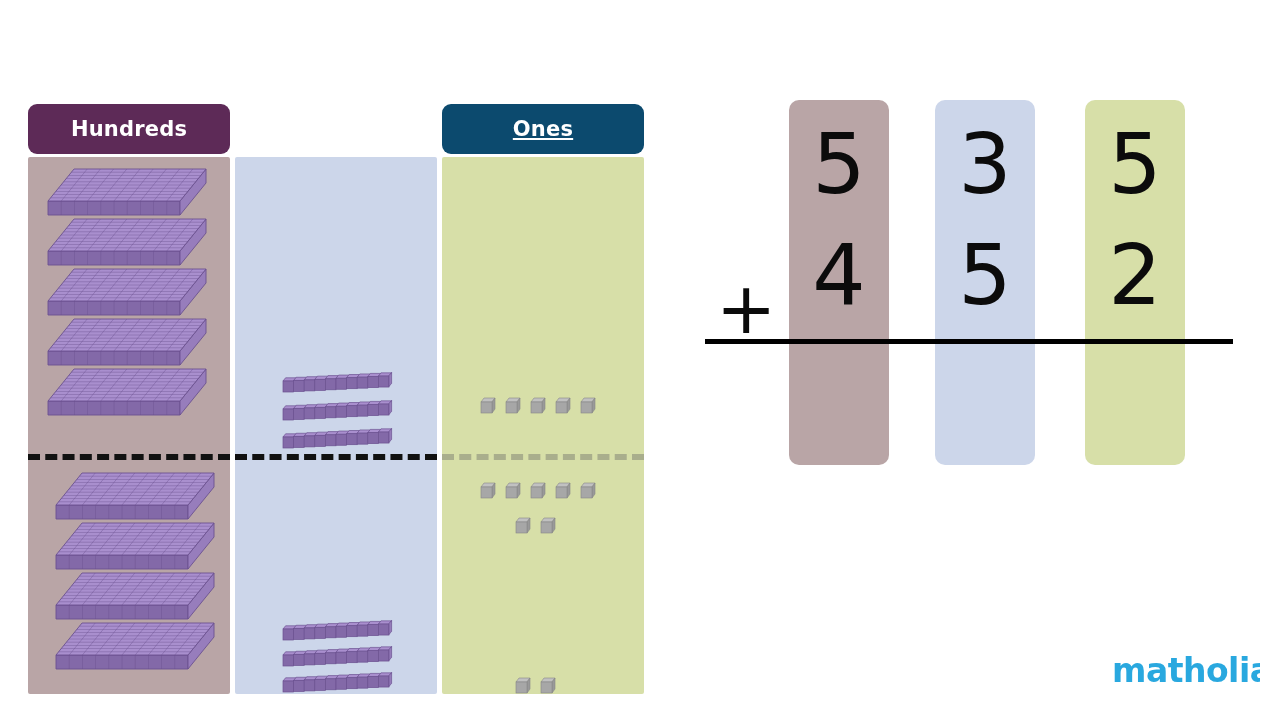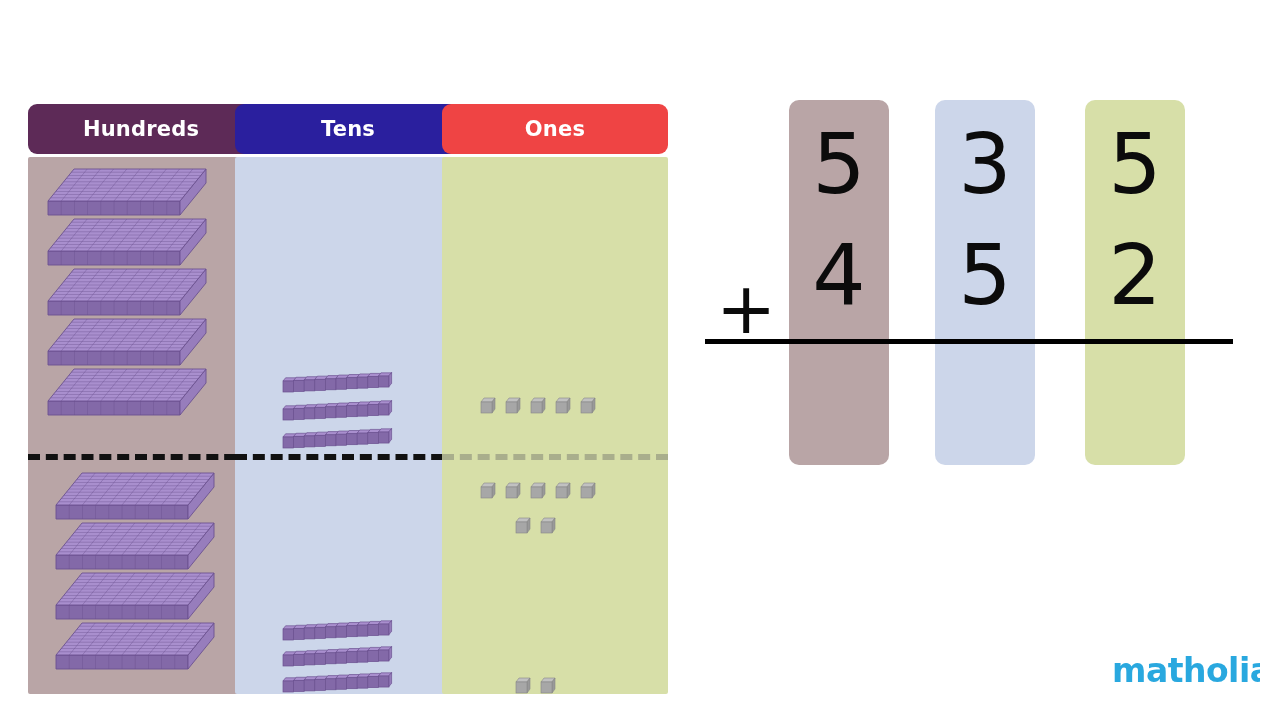--- a/index.html
+++ b/index.html
@@ -12,21 +12,21 @@
 
   
   .title{
     position:absolute;left:38px;top:34px;
     font-size:38px;font-weight:bold;color:#000;letter-spacing:-0.5px;
     font-family:"DejaVu Sans","Liberation Sans",sans-serif;
   }
 
   
   .pv-table{position:absolute;left:28px;top:104px;width:618px;height:590px;}
-  .pv-col{position:absolute;top:0;width:202px;height:100%;padding-left:24px;}
+  .pv-col{position:absolute;top:0;width:202px;height:100%;}
   .pv-col.c0{left:0;}
   .pv-col.c1{left:207px;}
   .pv-col.c2{left:414px;}
 
   .pv-head{
     position:absolute;left:0;top:0;width:100%;height:50px;border-radius:9px;
     display:flex;align-items:center;justify-content:center;
     color:#ffffff;font-size:21px;font-weight:bold;
     font-family:"DejaVu Sans","Liberation Sans",sans-serif;
     letter-spacing:0.2px;box-sizing:border-box;
@@ -421,21 +421,20 @@
                 <line x1="96.39999999999999" y1="36" x2="96.39999999999999" y2="50" stroke="#6b5190" stroke-width="0.55" opacity="0.8"></line>
                 <line x1="109.60000000000001" y1="36" x2="109.60000000000001" y2="50" stroke="#6b5190" stroke-width="0.55" opacity="0.8"></line>
                 <line x1="122.8" y1="36" x2="122.8" y2="50" stroke="#6b5190" stroke-width="0.55" opacity="0.8"></line>
               </g>
             </svg>
           </div>
         </div>
     </div>
 
     <div class="pv-col c1">
-      <div class="pv-head" style="background: rgb(42, 31, 158);">Tens</div>
       <div class="pv-body" id="body-tens" style="background: rgb(204, 214, 234);">
         <div class="divider" id="div-tens" style="top: 297px; border-top-color: rgb(17, 17, 17);"></div>
       <div class="rod" style="left: 46px; top: 210px;">
             <svg viewBox="0 0 118 26" width="118" height="26">
               <g>
                 <polygon points="2,14 12.6,14 15.2,10.8 4.6,10.8" fill="#a98fce" stroke="#6b5190" stroke-width="0.7"></polygon>
                 <rect x="2" y="14" width="10.6" height="11" fill="#8369a8" stroke="#6b5190" stroke-width="0.7"></rect>
                 <polygon points="12.6,13.45 23.2,13.45 25.8,10.25 15.2,10.25" fill="#a98fce" stroke="#6b5190" stroke-width="0.7"></polygon>
                 <rect x="12.6" y="13.45" width="10.6" height="11" fill="#8369a8" stroke="#6b5190" stroke-width="0.7"></rect>
                 <polygon points="23.2,12.9 33.8,12.9 36.4,9.7 25.8,9.7" fill="#a98fce" stroke="#6b5190" stroke-width="0.7"></polygon>
@@ -617,21 +616,21 @@
                 <polygon points="97.39999999999999,9.05 107.99999999999999,9.05 110.59999999999998,5.8500000000000005 99.99999999999999,5.8500000000000005" fill="#a98fce" stroke="#6b5190" stroke-width="0.7"></polygon>
                 <rect x="97.39999999999999" y="9.05" width="10.6" height="11" fill="#8369a8" stroke="#6b5190" stroke-width="0.7"></rect>
                 <polygon points="108,8.5 110.6,5.3 110.6,16.3 108,19.5" fill="#957bba" stroke="#6b5190" stroke-width="0.7"></polygon>
               </g>
             </svg>
           </div>
         </div>
     </div>
 
     <div class="pv-col c2">
-      <div class="pv-head" style="background: #ef4444;">Ones</div>
+      <div class="pv-head" style="background: #0c4a6e; text-decoration: underline;">Ones</div>
       <div class="pv-body" id="body-ones" style="background: rgb(215, 223, 168);">
         <div class="divider light" id="div-ones" style="top: 297px; border-top-color: rgb(169, 174, 140);"></div>
       <div class="cube" style="left: 38px; top: 240px;">
             <svg viewBox="0 0 16 17" width="16" height="17">
               <g>
                 <polygon points="1,5 12,5 15,1 4,1" fill="#c1c1c1" stroke="#868686" stroke-width="0.6"></polygon>
                 <polygon points="12,5 15,1 15,12 12,16" fill="#999999" stroke="#868686" stroke-width="0.6"></polygon>
                 <rect x="1" y="5" width="11" height="11" fill="#a7a7a7" stroke="#868686" stroke-width="0.6"></rect>
               </g>
             </svg>

